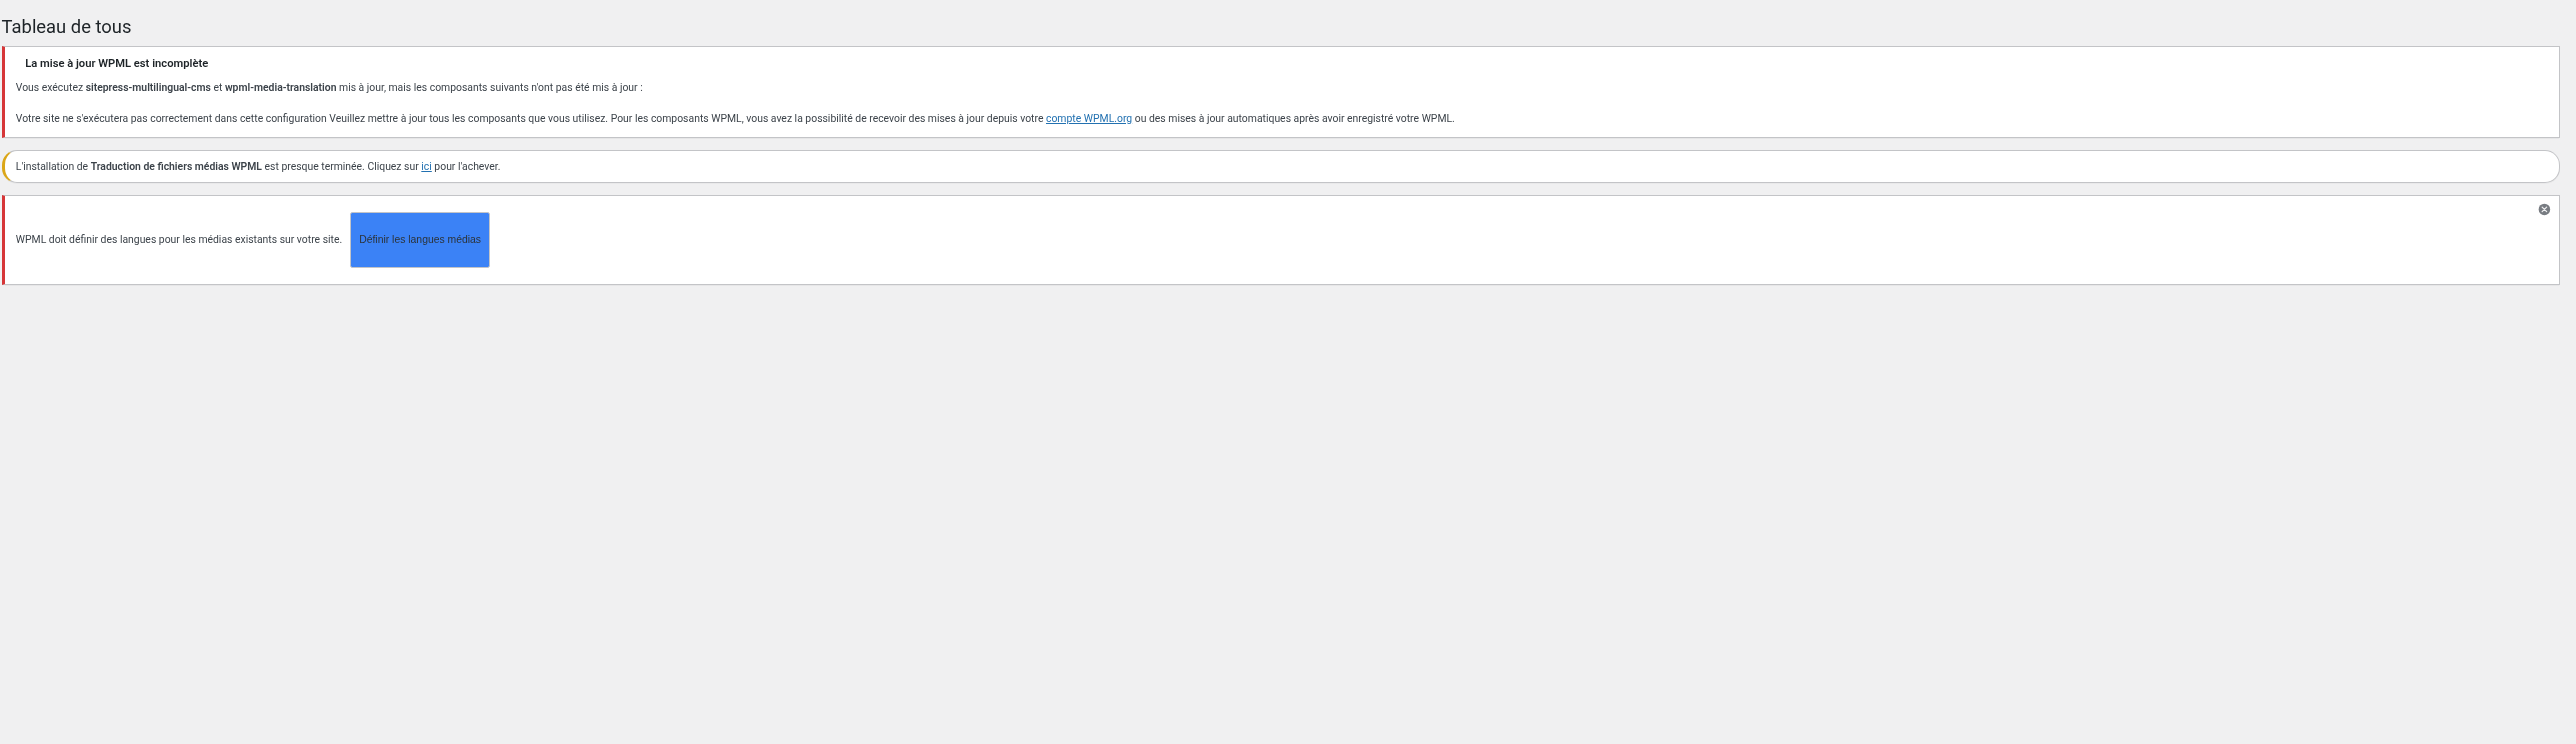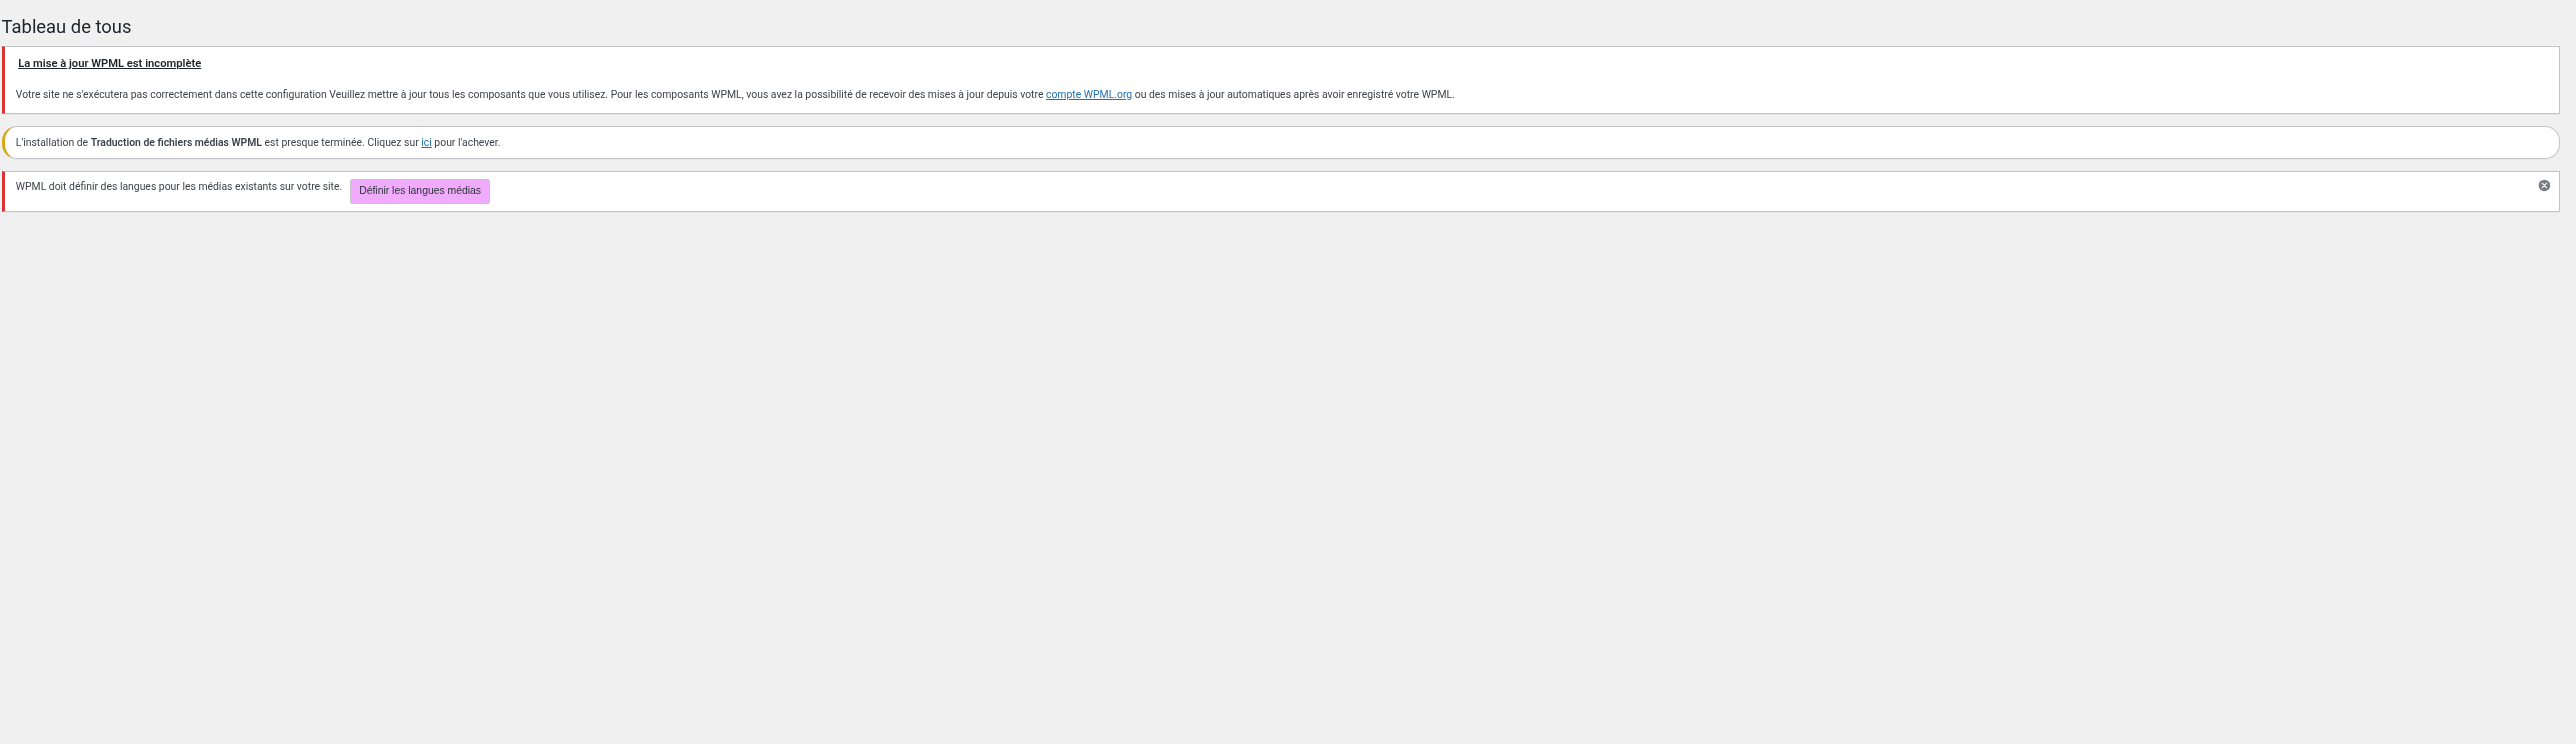--- a/index.html
+++ b/index.html
@@ -44,23 +44,22 @@
     .notice p,
     .notice .notice-body {
       margin: 0.5em 0;
       padding: 1.6px;
       font-size: 10.4px;
       line-height: 1.5;
     }
     .notice h3 {
       font-size: 11.2px;
       font-weight: 600;
-      margin: 0.7em 4px 0.5em;
+      margin: 0.7em 11px 0.5em;
       color: #1d2327;
-      text-decoration: underline;
     }
     .notice ul {
       list-style: disc;
       margin: 1em 0 1em 2em;
     }
     .notice ul li {
       margin-bottom: 4.8px;
     }
     .notice .spaced {
       margin-top: 1.2em;
@@ -71,26 +70,26 @@
       text-decoration: underline;
     }
     b, strong {
       font-weight: 600;
     }
     .button {
       display: inline-block;
       font-size: 10.4px;
       line-height: 2.15384615;
       min-height: 24px;
-      margin: 0;
-      padding: 0 8px;
+      margin: 8px;
+      padding: 16px 8px;
       cursor: pointer;
       border: 0.8px solid #c3c4c7;
       border-radius: 2.4px;
-      background: #f0abfc;
+      background: #3b82f6;
       color: #2c3338;
       vertical-align: middle;
       text-decoration: none;
       white-space: nowrap;
       box-sizing: border-box;
     }
     .notice-dismiss {
       position: absolute;
       top: 0;
       right: 0.8px;
@@ -101,39 +100,42 @@
       color: #787c82;
       cursor: pointer;
     }
     .notice-dismiss svg {
       width: 12.8px;
       height: 12.8px;
       display: block;
     }
     .inline-row {
       display: flex;
-      align-items: flex-start;
-      gap: 8px;
+      align-items: center;
+      gap: 0;
       flex-wrap: wrap;
       margin: 0.5em 0;
       padding: 1.6px;
     }
     .inline-row .text {
       font-size: 10.4px;
     }
   </style>
 </head>
 <body>
 
 <div class="wrap">
   <h1 class="page-title">Tableau de tous</h1>
 
   <div class="notice notice-error">
     <h3>La mise à jour WPML est incomplète</h3>
 
+    <p>
+      <span>Vous exécutez </span><b>sitepress-multilingual-cms</b><span> et </span><b>wpml-media-translation</b><span> mis à jour, mais les composants suivants n'ont pas été mis à jour :</span>
+    </p>
 
 
     <p class="spaced">
       <span>Votre site ne s'exécutera pas correctement dans cette configuration Veuillez mettre à jour tous les composants que vous utilisez. Pour les composants WPML, vous avez la possibilité de recevoir des mises à jour depuis votre </span><a href="#">compte WPML.org</a><span> ou des mises à jour automatiques après avoir enregistré votre WPML.</span>
     </p>
   </div>
 
   <div class="notice notice-warning">
     <p>
       <span>L'installation de </span><b>Traduction de fichiers médias WPML</b><span> est presque terminée. Cliquez sur </span><a href="#">ici</a><span> pour l'achever.</span>

